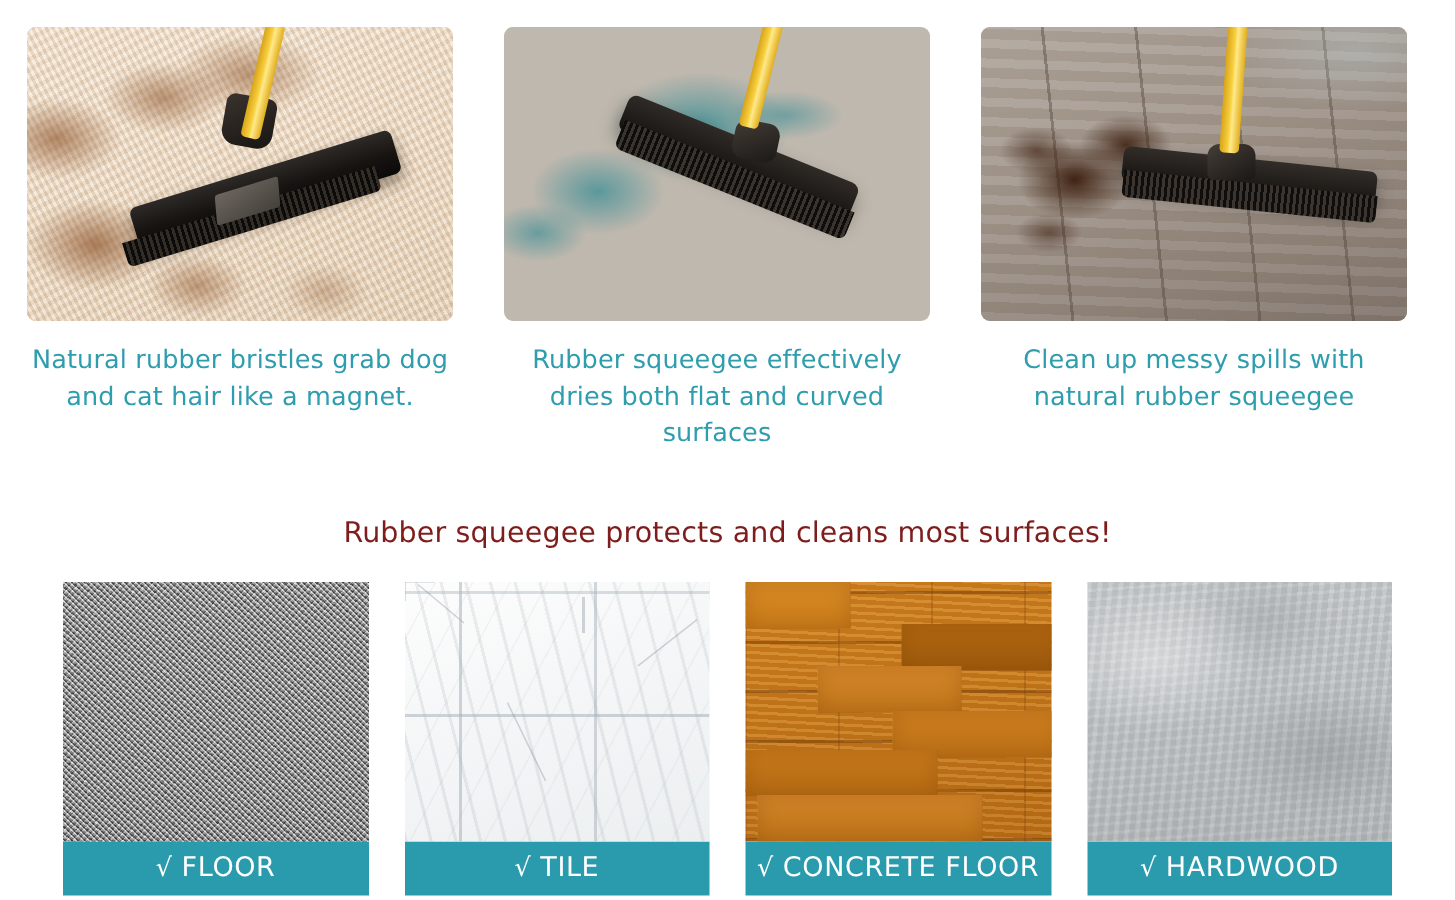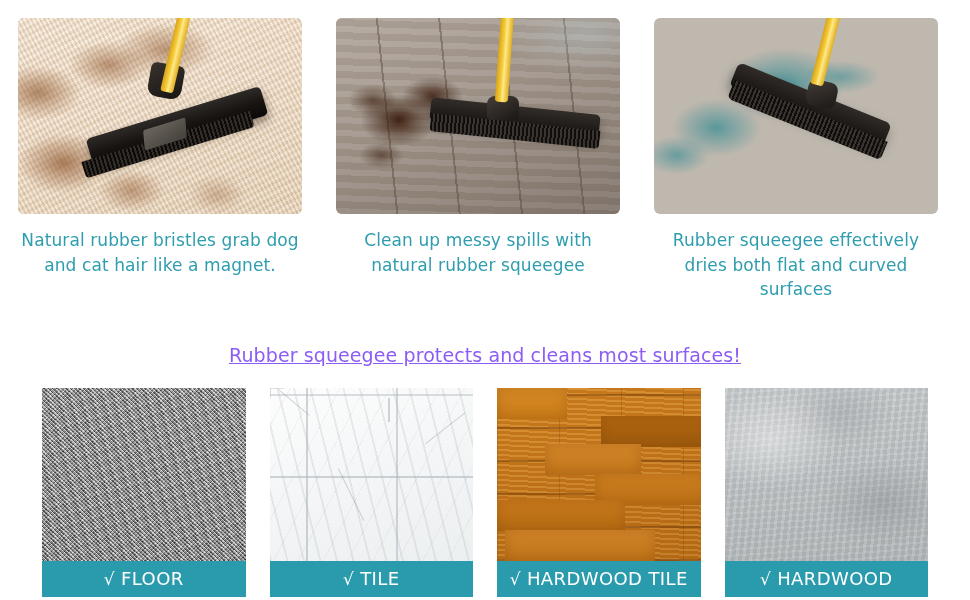--- a/index.html
+++ b/index.html
@@ -220,26 +220,25 @@
     font-size: 17px;
     line-height: 1.45;
     font-weight: 500;
     letter-spacing: .1px;
     max-width: 100%;
   }
 
   
   .headline {
     text-align: center;
-    color: #8b5cf6;
+    color: #7f1d1d;
     font-size: 19px;
     font-weight: 500;
     margin-top: 42px;
     letter-spacing: .1px;
-    text-decoration: underline;
   }
 
   
   .surface-row {
     display: flex;
     gap: 24px;
     padding: 22px 42px 0 42px;
     box-sizing: border-box;
     width: 970px;
   }
@@ -346,40 +345,40 @@
         <div class="p1-plate"></div>
         <div class="p1-neck"></div>
         <div class="broom-handle p1-handle"></div>
       </div>
     </div>
     <div class="feature-caption">Natural rubber bristles grab dog and cat hair like a magnet.</div>
   </div>
 
   <div class="feature-card">
     <div class="photo">
+      <div class="photo-inner wood-grey-photo">
+        <div class="p2-head"></div>
+        <div class="p2-bristles"></div>
+        <div class="p2-neck"></div>
+        <div class="broom-handle p2-handle"></div>
+      </div>
+    </div>
+    <div class="feature-caption">Rubber squeegee effectively dries both flat and curved surfaces</div>
+  </div>
+
+  <div class="feature-card">
+    <div class="photo">
       <div class="photo-inner wood-spill-photo">
         <div class="p3-head"></div>
         <div class="p3-bristles"></div>
         <div class="p3-neck"></div>
         <div class="broom-handle p3-handle"></div>
       </div>
     </div>
     <div class="feature-caption">Clean up messy spills with natural rubber squeegee</div>
-  </div>
-
-  <div class="feature-card">
-    <div class="photo">
-      <div class="photo-inner wood-grey-photo">
-        <div class="p2-head"></div>
-        <div class="p2-bristles"></div>
-        <div class="p2-neck"></div>
-        <div class="broom-handle p2-handle"></div>
-      </div>
-    </div>
-    <div class="feature-caption">Rubber squeegee effectively dries both flat and curved surfaces</div>
   </div>
 
 </div>
 
 <div class="headline">Rubber squeegee protects and cleans most surfaces!</div>
 
 <div class="surface-row">
 
   <div class="surface-card">
     <div class="swatch swatch-carpet"></div>
@@ -408,21 +407,21 @@
     <div class="swatch swatch-hardwood">
       <div class="plank" style="left:0;top:0;width:70px;background:linear-gradient(180deg,#d98c26,#c87b18);"></div>
       <div class="plank" style="left:104px;top:28px;width:106px;background:linear-gradient(180deg,#b06610,#9d5a0d);"></div>
       <div class="plank" style="left:48px;top:56px;width:96px;background:linear-gradient(180deg,#d6882a,#c1761a);"></div>
       <div class="plank" style="left:98px;top:86px;width:112px;background:linear-gradient(180deg,#cf8020,#bb7016);"></div>
       <div class="plank" style="left:0;top:112px;width:128px;background:linear-gradient(180deg,#c97a1c,#b46a12);"></div>
       <div class="plank" style="left:8px;top:142px;width:150px;background:linear-gradient(180deg,#d4862a,#bd7318);"></div>
     </div>
     <div class="surface-label">
       <span class="check">√</span>
-      <span>HARDWOOD TILE</span>
+      <span>CONCRETE FLOOR</span>
     </div>
   </div>
 
   <div class="surface-card">
     <div class="swatch swatch-concrete"></div>
     <div class="surface-label">
       <span class="check">√</span>
       <span>HARDWOOD</span>
     </div>
   </div>

